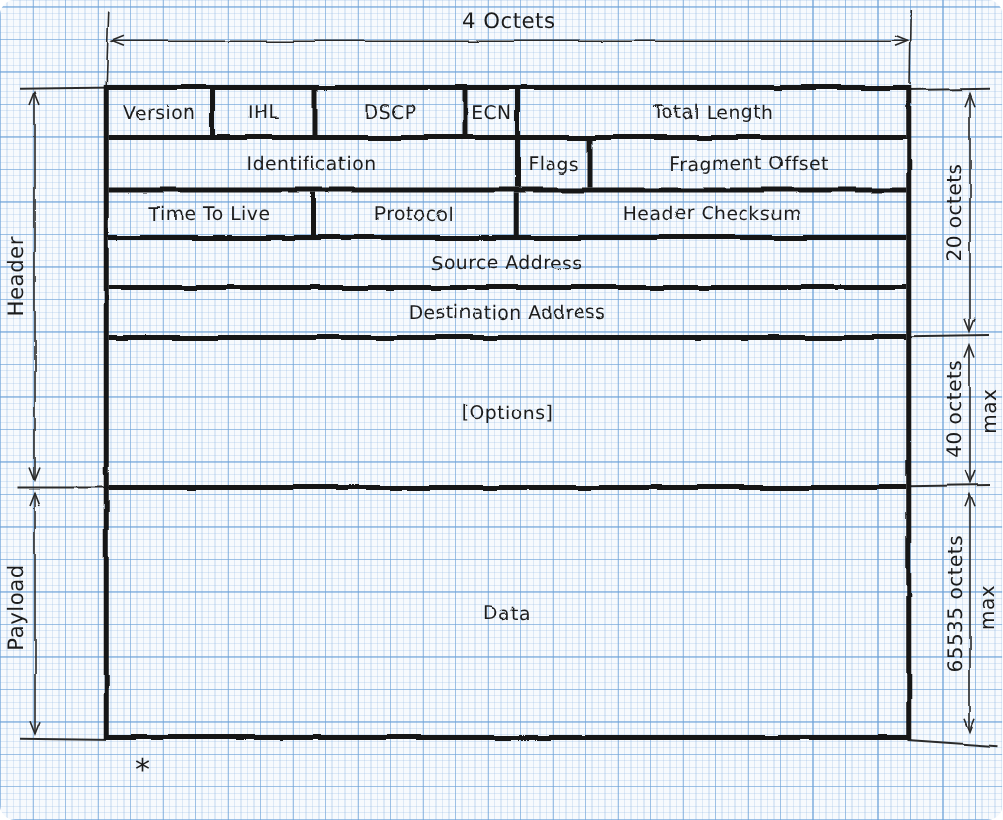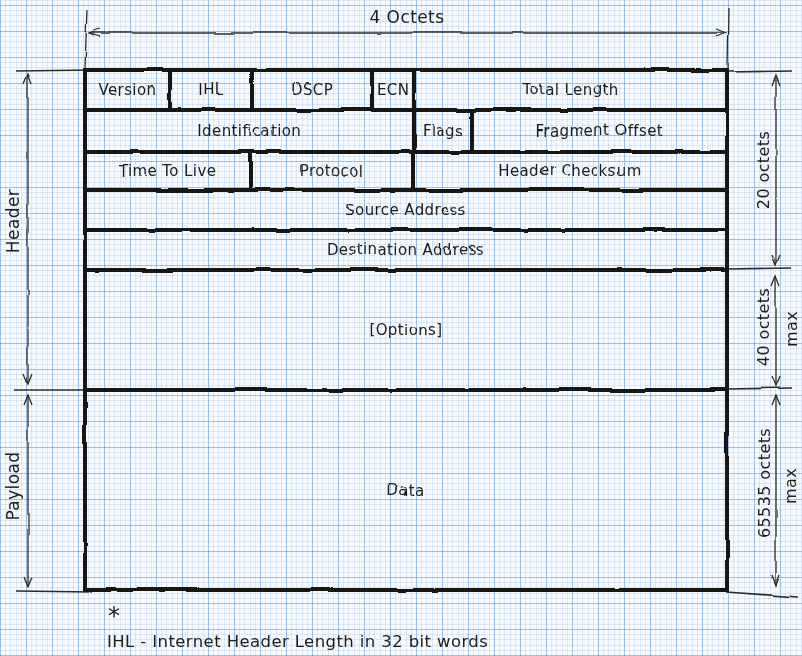--- a/index.html
+++ b/index.html
@@ -5,20 +5,21 @@
   html,body{margin:0;padding:0;background:#fff;}
   .sheet{
     position:relative;width:802px;height:656px;overflow:hidden;
     font-family:"DejaVu Sans",sans-serif;color:#1c1c1c;
     background-color:#f7fafd;
     background-image:
       repeating-linear-gradient(90deg, rgba(105,160,215,.55) 0 1px, transparent 1px 26px),
       repeating-linear-gradient(0deg,  rgba(105,160,215,.55) 0 1px, transparent 1px 26px),
       repeating-linear-gradient(90deg, rgba(140,180,225,.25) 0 1px, transparent 1px 5.2px),
       repeating-linear-gradient(0deg,  rgba(140,180,225,.25) 0 1px, transparent 1px 5.2px);
+    border-radius: 12px;
   }
   .sketch{filter:url(#squiggle);}
   
   .packet{
     position:absolute;left:83px;top:68px;width:646px;height:524px;
     border:4px solid #141414;box-sizing:border-box;
     display:flex;flex-direction:column;
   }
   .prow{display:flex;box-sizing:border-box;border-bottom:4px solid #141414;}
   .r1{height:40px}.r2{height:42px}.r3{height:38px}.r4{height:40px}.r5{height:40px}.r6{height:120px}
@@ -138,15 +139,14 @@
     </div>
     <div class="prow r6">
       <div class="cell">[Options]</div>
     </div>
     <div class="prow r7">
       <div class="cell">Data</div>
     </div>
   </div>
 
   <div class="foot-mark">*</div>
-  <div class="foot-text">IHL - Internet Header Length in 32 bit words</div>
 
 </div>
 
 </body></html>

